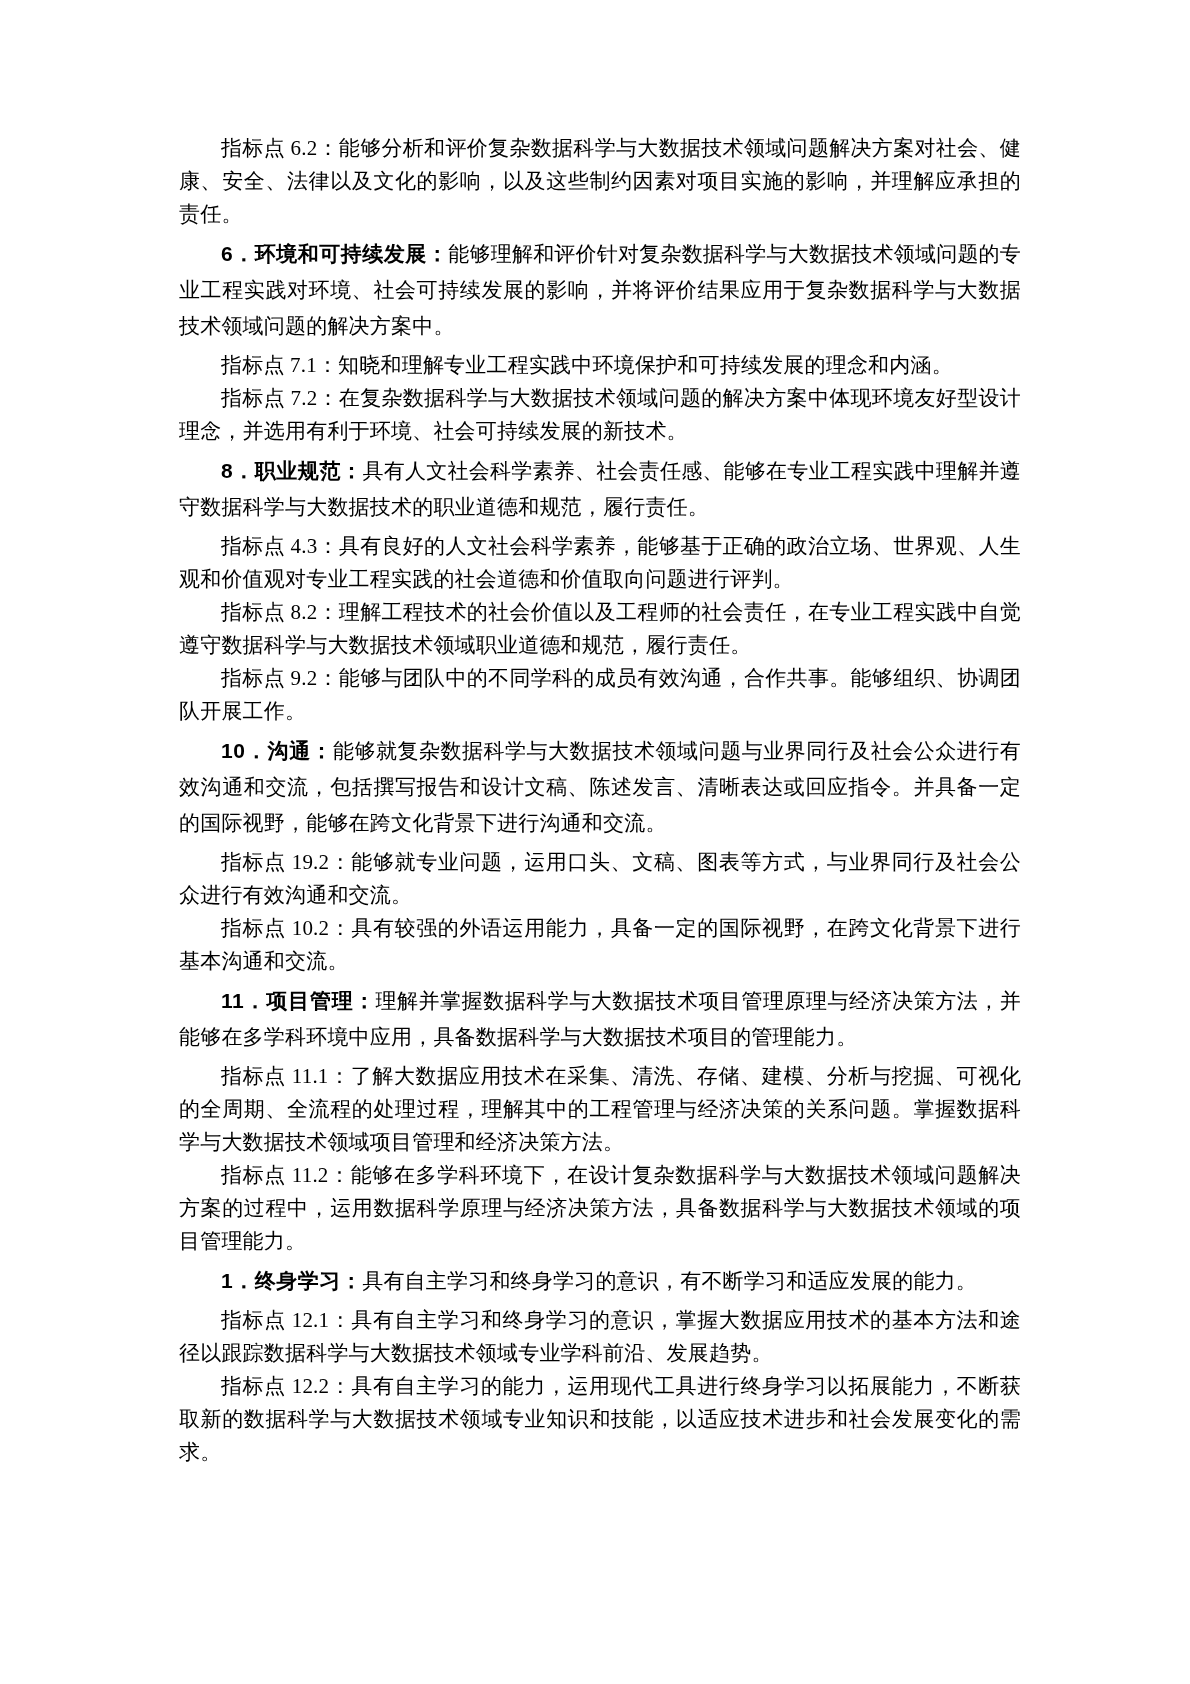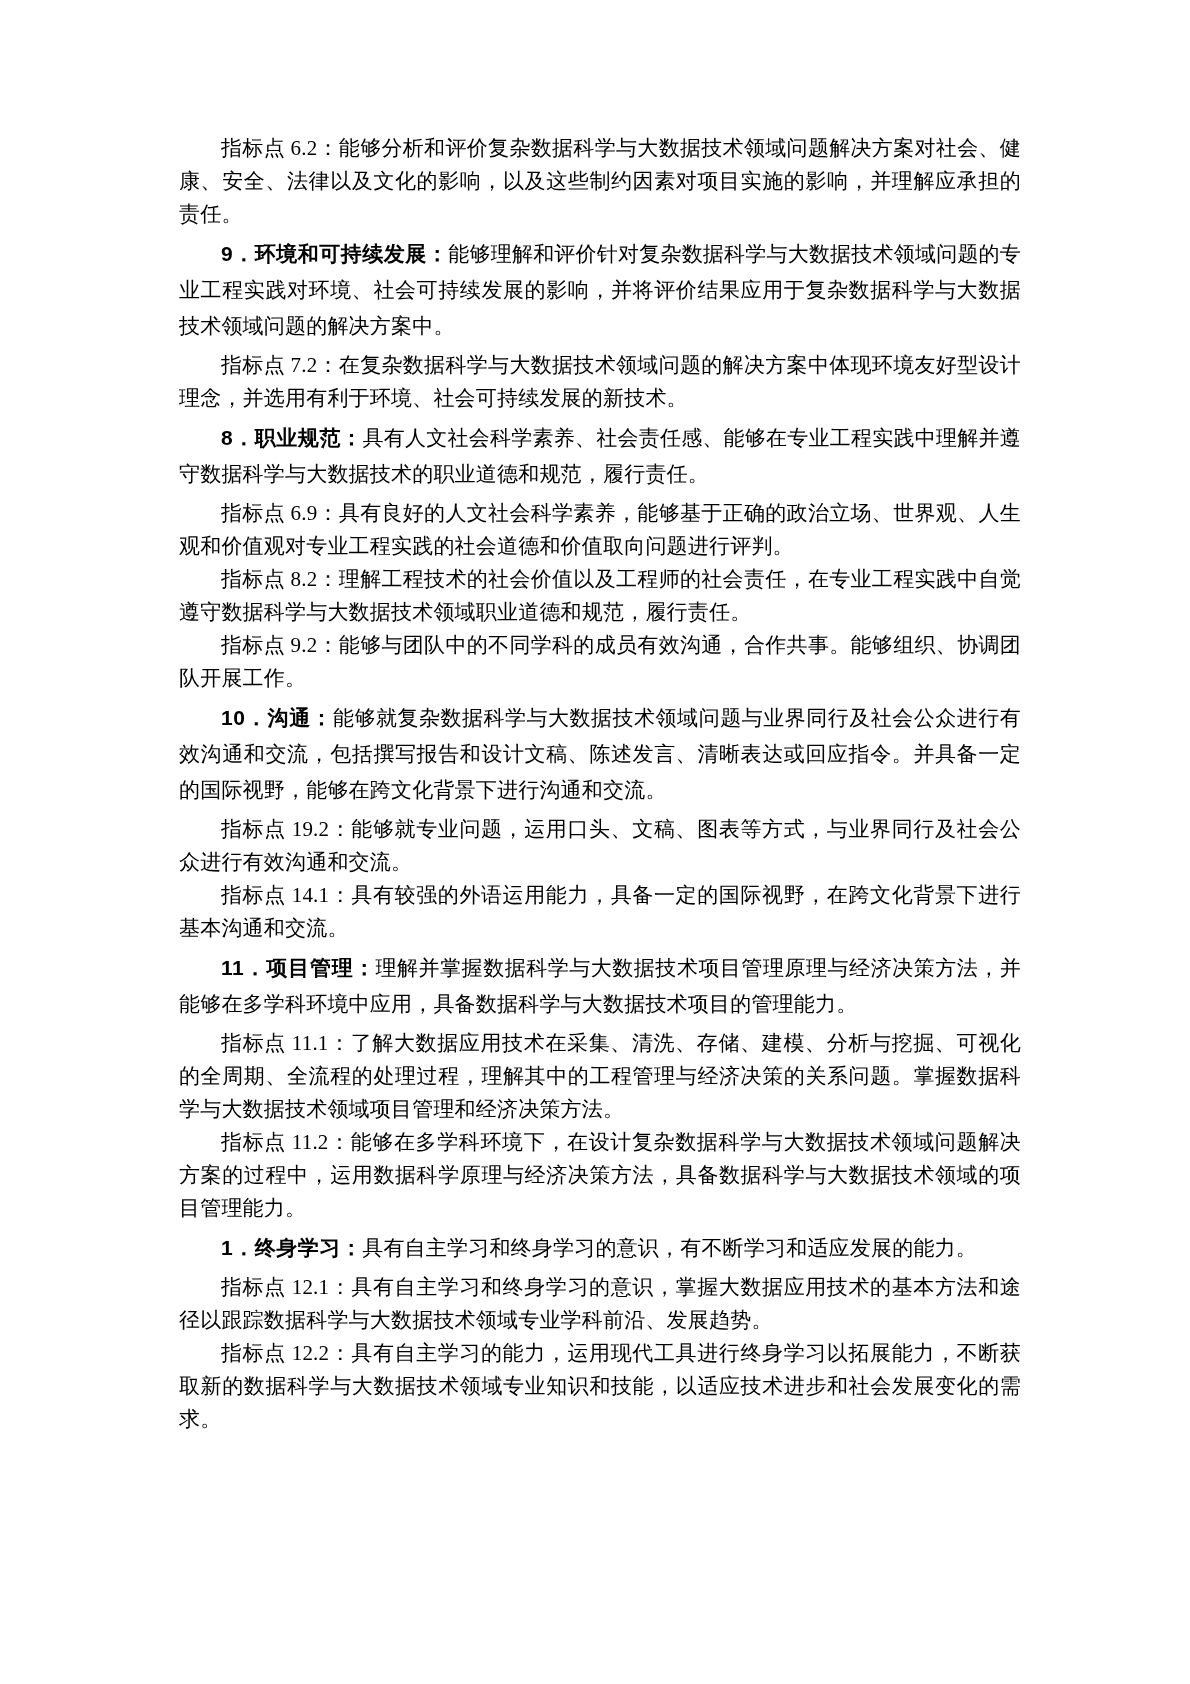--- a/index.html
+++ b/index.html
@@ -42,29 +42,30 @@
     font-family: "Liberation Sans", "DejaVu Sans", sans-serif;
     letter-spacing: 0.5px;
   }
 </style>
 </head>
 <body>
 
 <div class="page">
   <div class="content" id="document-content">
       <p class="para"><span>指标点 6.2：能够分析和评价复杂数据科学与大数据技术领域问题解决方案对社会、健康、安全、法律以及文化的影响，以及这些制约因素对项目实施的影响，并理解应承担的责任。</span></p>
-      <p class="para heading"><span class="lead">9．环境和可持续发展：</span><span>能够理解和评价针对复杂数据科学与大数据技术领域问题的专业工程实践对环境、社会可持续发展的影响，并将评价结果应用于复杂数据科学与大数据技术领域问题的解决方案中。</span></p>
+      <p class="para heading"><span class="lead">6．环境和可持续发展：</span><span>能够理解和评价针对复杂数据科学与大数据技术领域问题的专业工程实践对环境、社会可持续发展的影响，并将评价结果应用于复杂数据科学与大数据技术领域问题的解决方案中。</span></p>
+      <p class="para"><span>指标点 7.1：知晓和理解专业工程实践中环境保护和可持续发展的理念和内涵。</span></p>
       <p class="para"><span>指标点 7.2：在复杂数据科学与大数据技术领域问题的解决方案中体现环境友好型设计理念，并选用有利于环境、社会可持续发展的新技术。</span></p>
       <p class="para heading"><span class="lead">8．职业规范：</span><span>具有人文社会科学素养、社会责任感、能够在专业工程实践中理解并遵守数据科学与大数据技术的职业道德和规范，履行责任。</span></p>
-      <p class="para"><span>指标点 6.9：具有良好的人文社会科学素养，能够基于正确的政治立场、世界观、人生观和价值观对专业工程实践的社会道德和价值取向问题进行评判。</span></p>
+      <p class="para"><span>指标点 4.3：具有良好的人文社会科学素养，能够基于正确的政治立场、世界观、人生观和价值观对专业工程实践的社会道德和价值取向问题进行评判。</span></p>
       <p class="para"><span>指标点 8.2：理解工程技术的社会价值以及工程师的社会责任，在专业工程实践中自觉遵守数据科学与大数据技术领域职业道德和规范，履行责任。</span></p>
       <p class="para"><span>指标点 9.2：能够与团队中的不同学科的成员有效沟通，合作共事。能够组织、协调团队开展工作。</span></p>
       <p class="para heading"><span class="lead">10．沟通：</span><span>能够就复杂数据科学与大数据技术领域问题与业界同行及社会公众进行有效沟通和交流，包括撰写报告和设计文稿、陈述发言、清晰表达或回应指令。并具备一定的国际视野，能够在跨文化背景下进行沟通和交流。</span></p>
       <p class="para"><span>指标点 19.2：能够就专业问题，运用口头、文稿、图表等方式，与业界同行及社会公众进行有效沟通和交流。</span></p>
-      <p class="para"><span>指标点 14.1：具有较强的外语运用能力，具备一定的国际视野，在跨文化背景下进行基本沟通和交流。</span></p>
+      <p class="para"><span>指标点 10.2：具有较强的外语运用能力，具备一定的国际视野，在跨文化背景下进行基本沟通和交流。</span></p>
       <p class="para heading"><span class="lead">11．项目管理：</span><span>理解并掌握数据科学与大数据技术项目管理原理与经济决策方法，并能够在多学科环境中应用，具备数据科学与大数据技术项目的管理能力。</span></p>
       <p class="para"><span>指标点 11.1：了解大数据应用技术在采集、清洗、存储、建模、分析与挖掘、可视化的全周期、全流程的处理过程，理解其中的工程管理与经济决策的关系问题。掌握数据科学与大数据技术领域项目管理和经济决策方法。</span></p>
       <p class="para"><span>指标点 11.2：能够在多学科环境下，在设计复杂数据科学与大数据技术领域问题解决方案的过程中，运用数据科学原理与经济决策方法，具备数据科学与大数据技术领域的项目管理能力。</span></p>
       <p class="para heading"><span class="lead">1．终身学习：</span><span>具有自主学习和终身学习的意识，有不断学习和适应发展的能力。</span></p>
       <p class="para"><span>指标点 12.1：具有自主学习和终身学习的意识，掌握大数据应用技术的基本方法和途径以跟踪数据科学与大数据技术领域专业学科前沿、发展趋势。</span></p>
       <p class="para"><span>指标点 12.2：具有自主学习的能力，运用现代工具进行终身学习以拓展能力，不断获取新的数据科学与大数据技术领域专业知识和技能，以适应技术进步和社会发展变化的需求。</span></p>
     </div>
 </div>
 
 </body></html>

